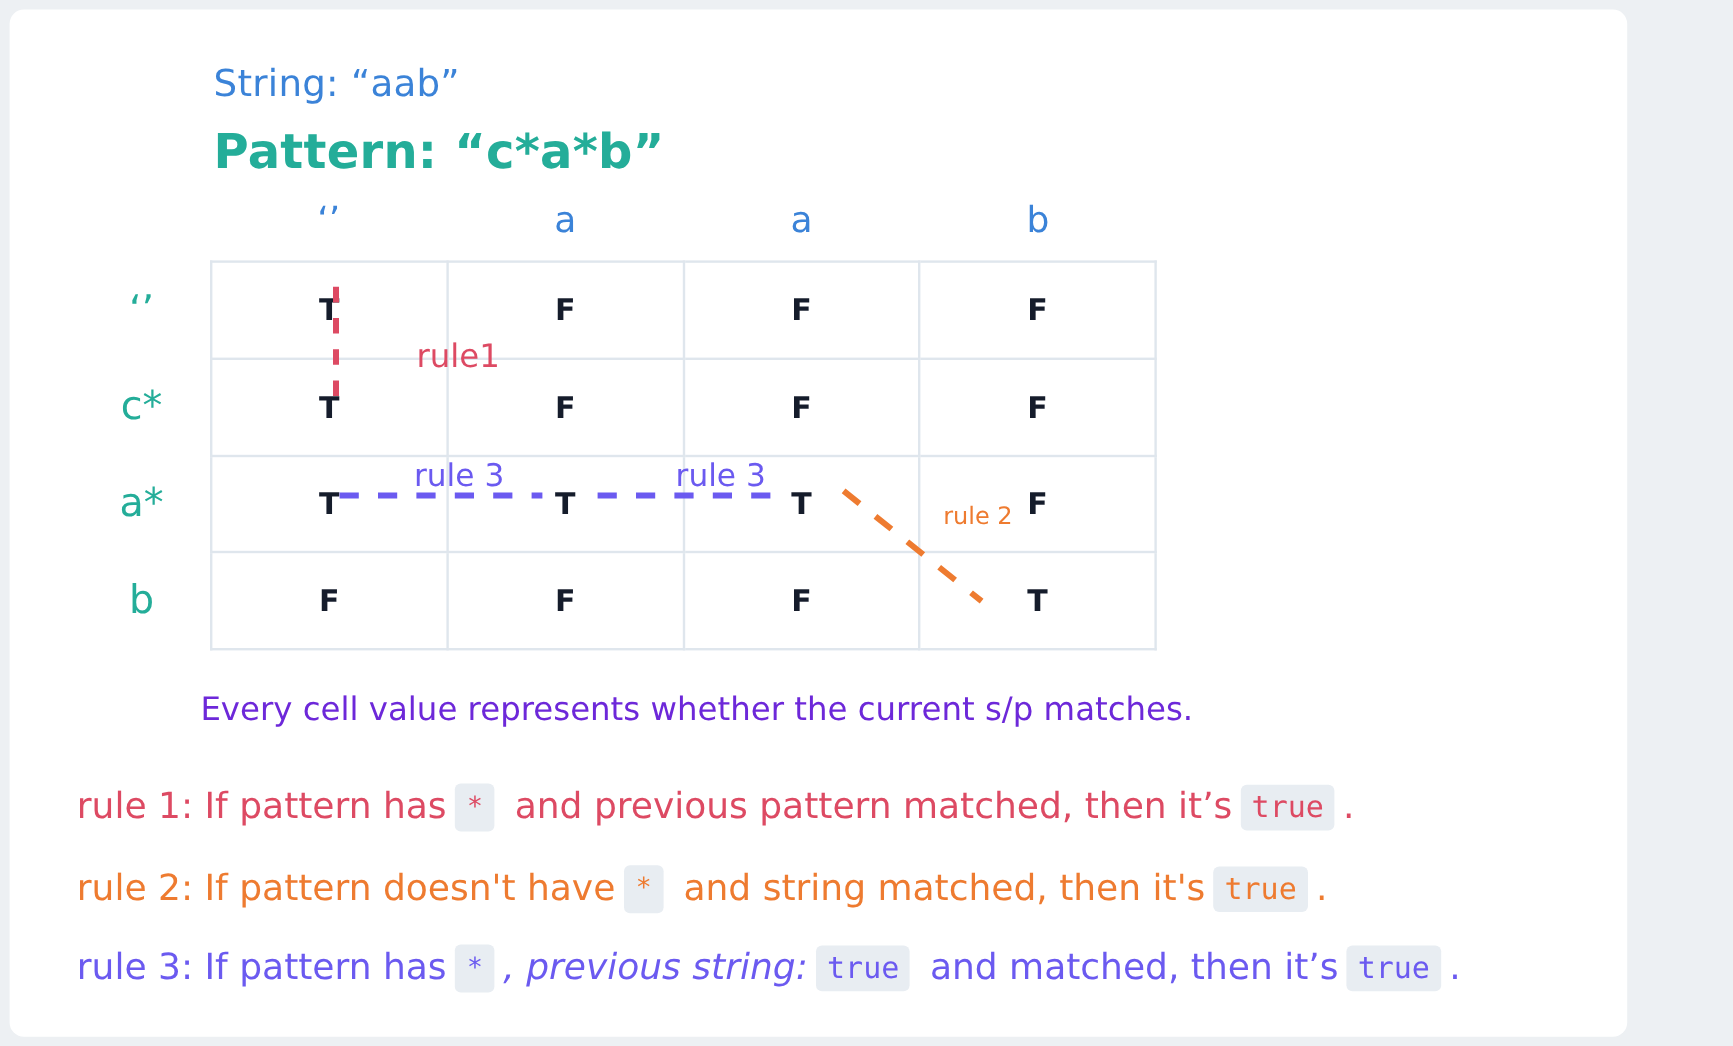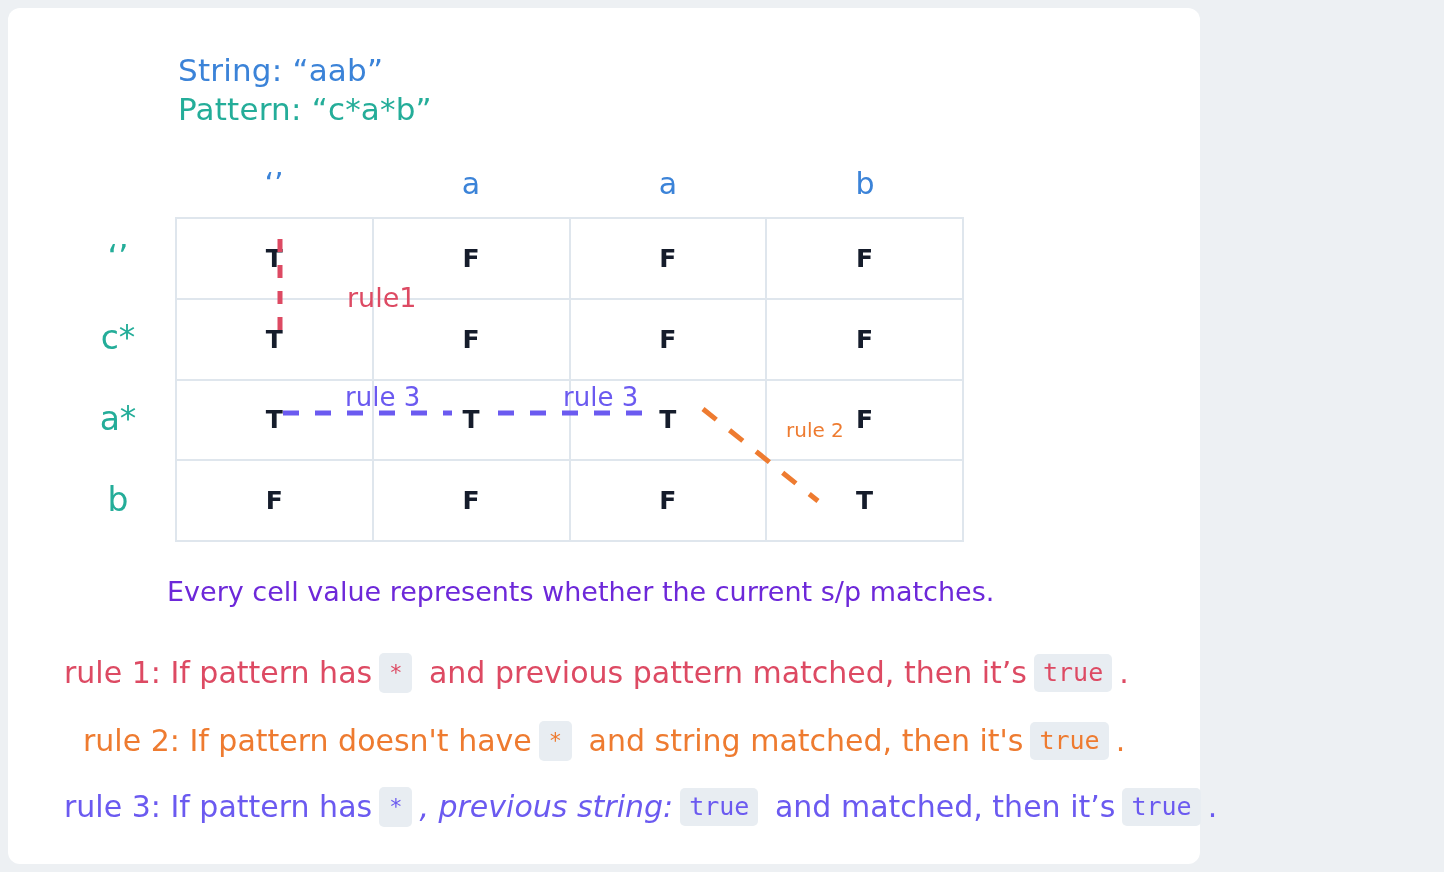--- a/index.html
+++ b/index.html
@@ -5,40 +5,41 @@
   * { box-sizing: border-box; }
   html, body {
     margin: 0; padding: 0;
     width: 1444px; height: 872px;
     background: #edf0f3;
     font-family: "DejaVu Sans", sans-serif;
   }
   #card {
     position: absolute;
     left: 8px; top: 8px;
-    width: 1192px; height: 856px;
+    width: 1348px; height: 856px;
     background: #ffffff;
     border-radius: 12px;
   }
   .abs { position: absolute; }
 
   
   #string-line {
     left: 170px; top: 44px;
     font-size: 31px;
     color: #3b83d8;
     letter-spacing: .2px;
     white-space: nowrap;
   }
   #pattern-line {
-    left: 170px; top: 83px;
-    font-size: 31px;
+    left: 170px; top: 96px;
+    font-size: 40px;
     color: #24ad99;
     letter-spacing: .2px;
     white-space: nowrap;
+    font-weight: bold;
   }
 
   .col-head {
     position: absolute;
     top: 156px;
     width: 198px;
     text-align: center;
     font-size: 30px;
     color: #3b83d8;
     line-height: 40px;
@@ -104,21 +105,21 @@
   
   .rule-line {
     position: absolute;
     left: 56px;
     font-size: 30px;
     white-space: nowrap;
     display: flex;
     align-items: center;
   }
   #rule-line-1 { top: 645px; color: #dd4a63; }
-  #rule-line-2 { top: 713px; color: #ee7b30; margin-left: 19px; }
+  #rule-line-2 { top: 713px; color: #ee7b30; }
   #rule-line-3 { top: 779px; color: #6b5af0; }
 
   .code-chip {
     display: inline-block;
     background: #e8edf2;
     border-radius: 5px;
     font-family: "DejaVu Sans Mono", monospace;
     font-size: 25px;
     padding: 3px 9px;
     margin: 0 7px;

